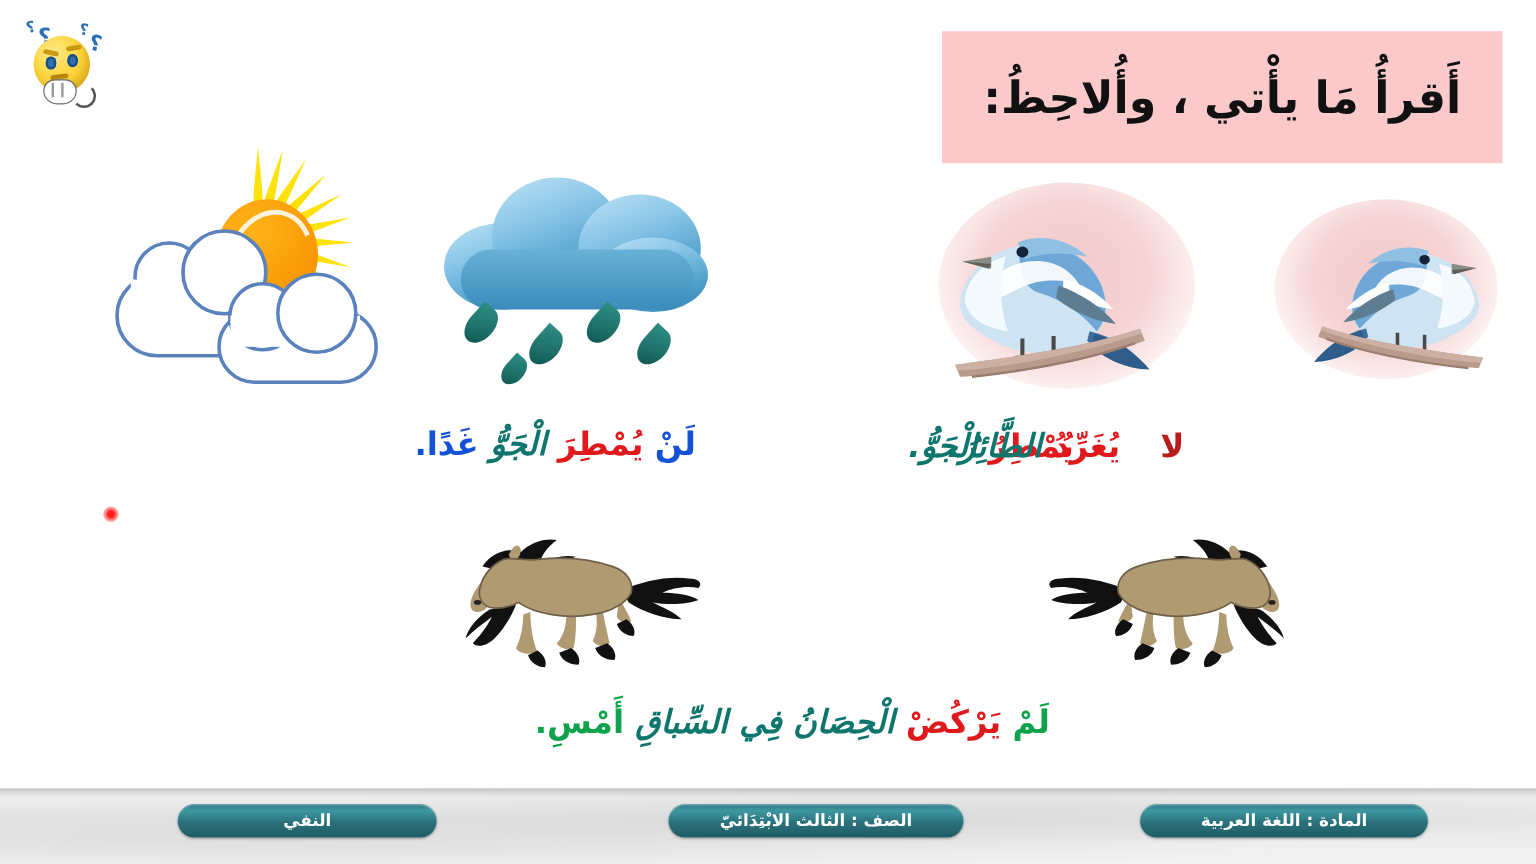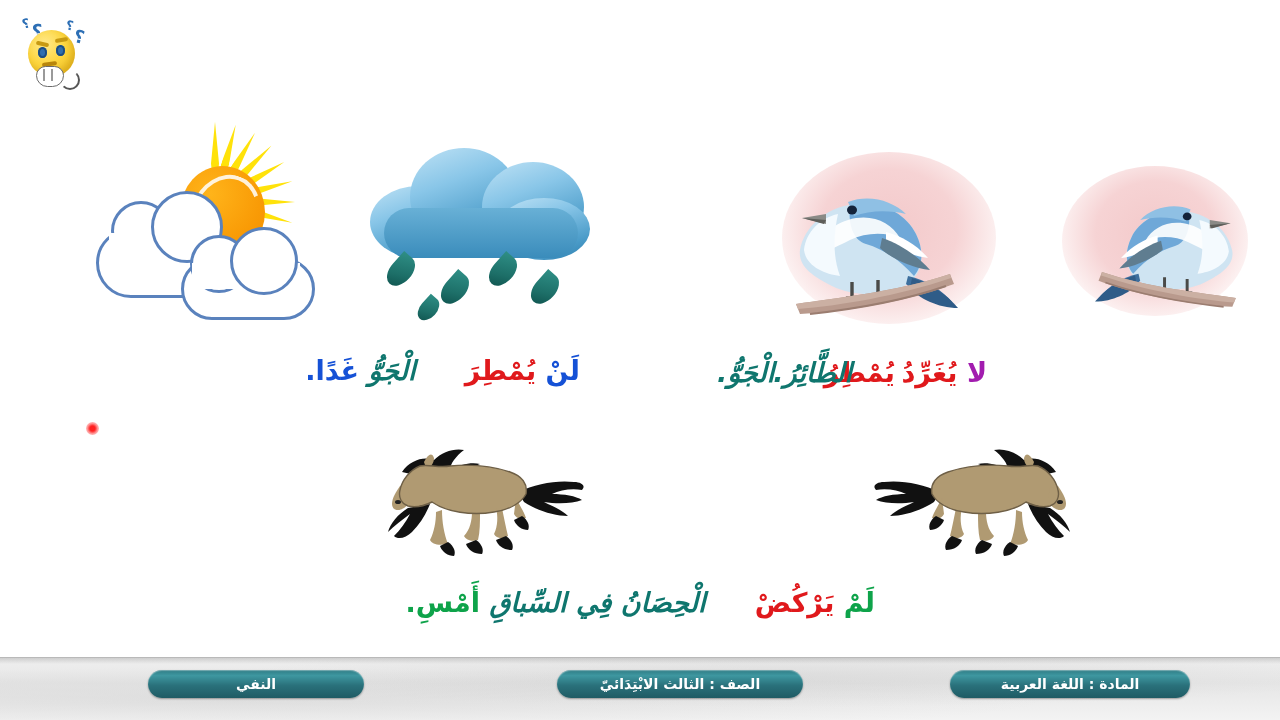--- a/index.html
+++ b/index.html
@@ -48,23 +48,23 @@
     font-size:37px;font-weight:bold;color:#111;direction:rtl;white-space:nowrap;
     letter-spacing:0px;
   }
 
   
   .sent{
     position:absolute;direction:rtl;white-space:nowrap;font-weight:bold;
     font-family:"DejaVu Sans","Liberation Sans",sans-serif;
     font-size:27px;color:#111;
   }
-  .sent .r{color:#e0191c;margin-left:40px;}
+  .sent .r{color:#e0191c;}
   .sent .b{color:#1551d6;}
-  .sent .p{color:#a21caf;}
+  .sent .p{color:#b91c1c;margin-left:24px;}
   .sent .g{color:#0ea34a;}
   .sent .k{color:#0f766e;font-style:italic;}
 
   .s-rain-pos  {right:385px;top:357px;}
   .s-rain-neg  {right:700px;top:355px;}
   .s-bird-pos  {right:15px; top:357px;}
   .s-bird-neg  {right:293px;top:357px;}
   .s-horse-pos {right:90px; top:587px;}
   .s-horse-neg {right:405px;top:587px;}
 
@@ -168,20 +168,23 @@
     <span class="face"></span>
     <span class="brow browL"></span>
     <span class="brow browR"></span>
     <span class="eye eyeL"></span>
     <span class="eye eyeR"></span>
     <span class="mouth"></span>
     <span class="arm"></span>
     <span class="hand"></span>
   </div>
 
+  <div class="header-band">
+    <div class="header-text">أَقرأُ مَا يأْتي ، وأُلاحِظُ:</div>
+  </div>
 
   <div class="sunbox">
     <div class="sun-rays">
       <span style="transform:rotate(0deg)"></span>
         <span style="transform:rotate(15deg)"></span>
       <span style="transform:rotate(30deg)"></span>
         <span style="transform:rotate(45deg)"></span>
       <span style="transform:rotate(60deg)"></span>
         <span style="transform:rotate(75deg)"></span>
       <span style="transform:rotate(90deg)"></span>

